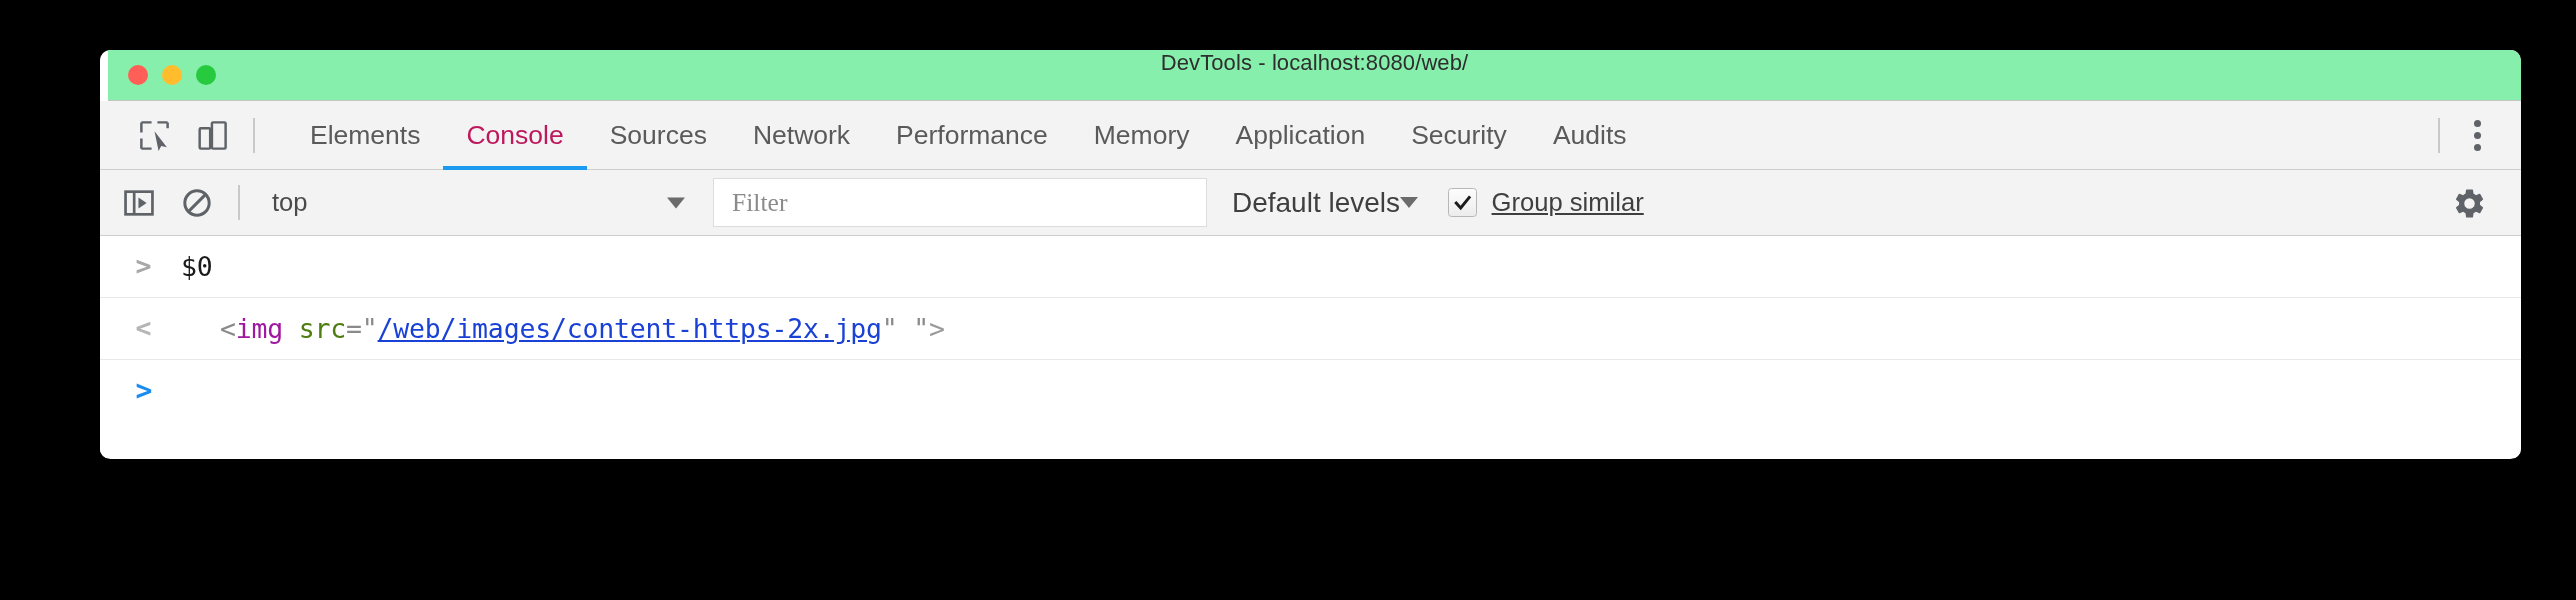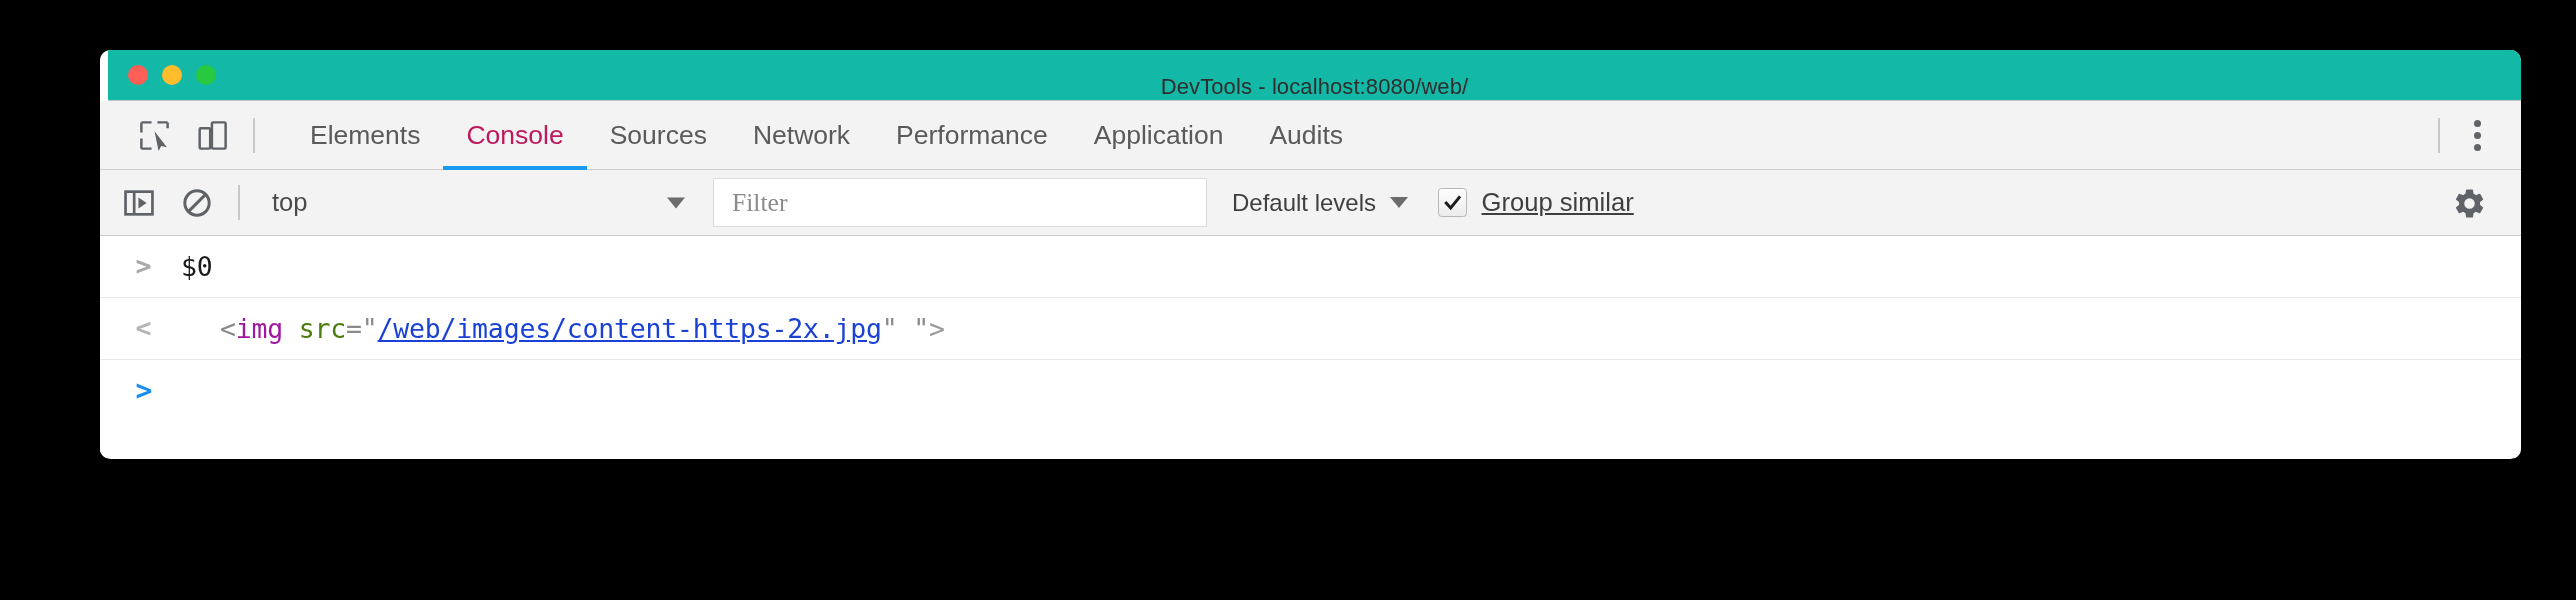--- a/index.html
+++ b/index.html
@@ -25,24 +25,24 @@
     border-radius: 10.6px;
     overflow: hidden;
     background: #ffffff;
     box-shadow: 0 0 0 0 rgba(0,0,0,0);
   }
 
   
   .titlebar {
     position: relative;
     height: 50px;
-    background: #14b8a6;
+    background: #86efac;
     border-bottom: 0.9px solid #c4c4c4;
     display: flex;
-    align-items: flex-end;
+    align-items: flex-start;
     margin-left: 8px;
   }
   .traffic-lights {
     position: absolute;
     left: 20px;
     top: 0;
     height: 50px;
     display: flex;
     align-items: center;
     gap: 14px;
@@ -200,23 +200,22 @@
     font-size: 25.6px;
     font-family: Liberation Serif, serif;
     color: #3a3a3a;
     background: transparent;
   }
   .filter-input input::placeholder { color: #8b8b8b; }
 
   .levels {
     display: flex;
     align-items: center;
-    gap: 14px;
     margin-left: 25px;
-    font-size: 24px;
+    font-size: 28px;
     color: #3f3f3f;
     white-space: nowrap;
     text-align: center;
   }
   .group-similar {
     display: flex;
     align-items: center;
     gap: 15px;
     margin-left: 30px;
     font-size: 25.6px;
@@ -330,21 +329,27 @@
       <div class="tab">
           <span>Sources</span>
         </div>
       <div class="tab">
           <span>Network</span>
         </div>
       <div class="tab">
           <span>Performance</span>
         </div>
       <div class="tab">
+          <span>Memory</span>
+        </div>
+      <div class="tab">
           <span>Application</span>
+        </div>
+      <div class="tab">
+          <span>Security</span>
         </div>
       <div class="tab">
           <span>Audits</span>
         </div>
     </div>
 
     <div class="tabbar-right">
       <span class="vsep"></span>
       <div class="kebab">
         <i></i>

